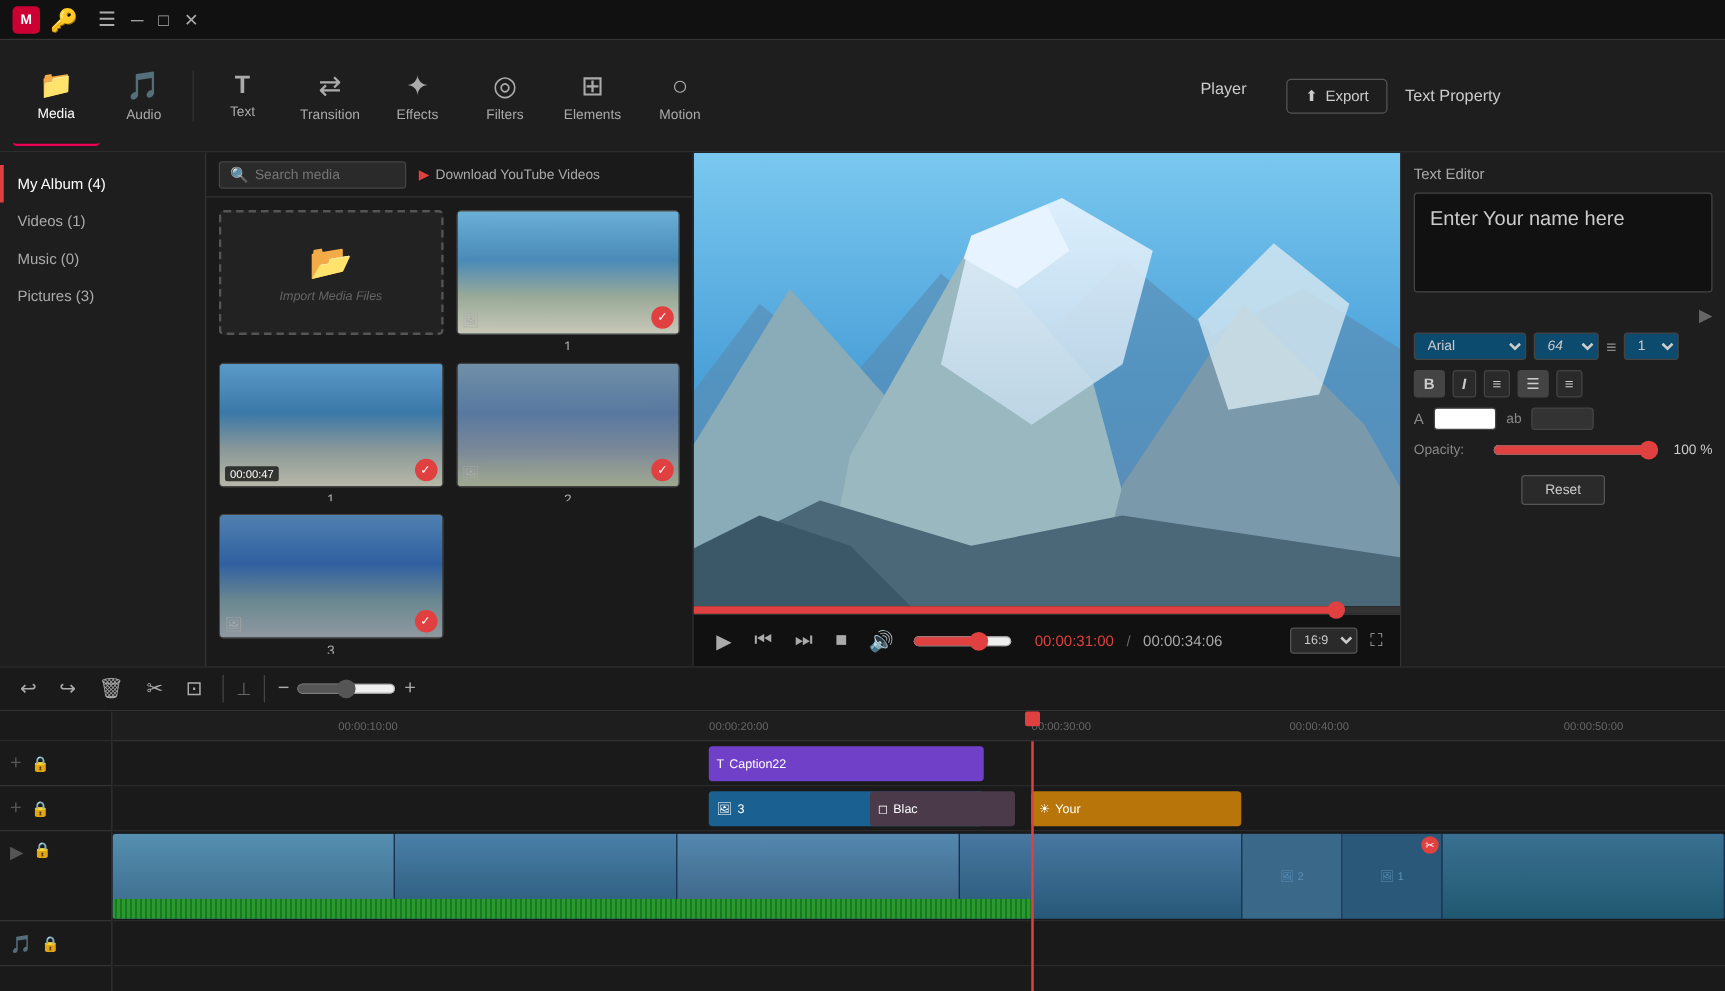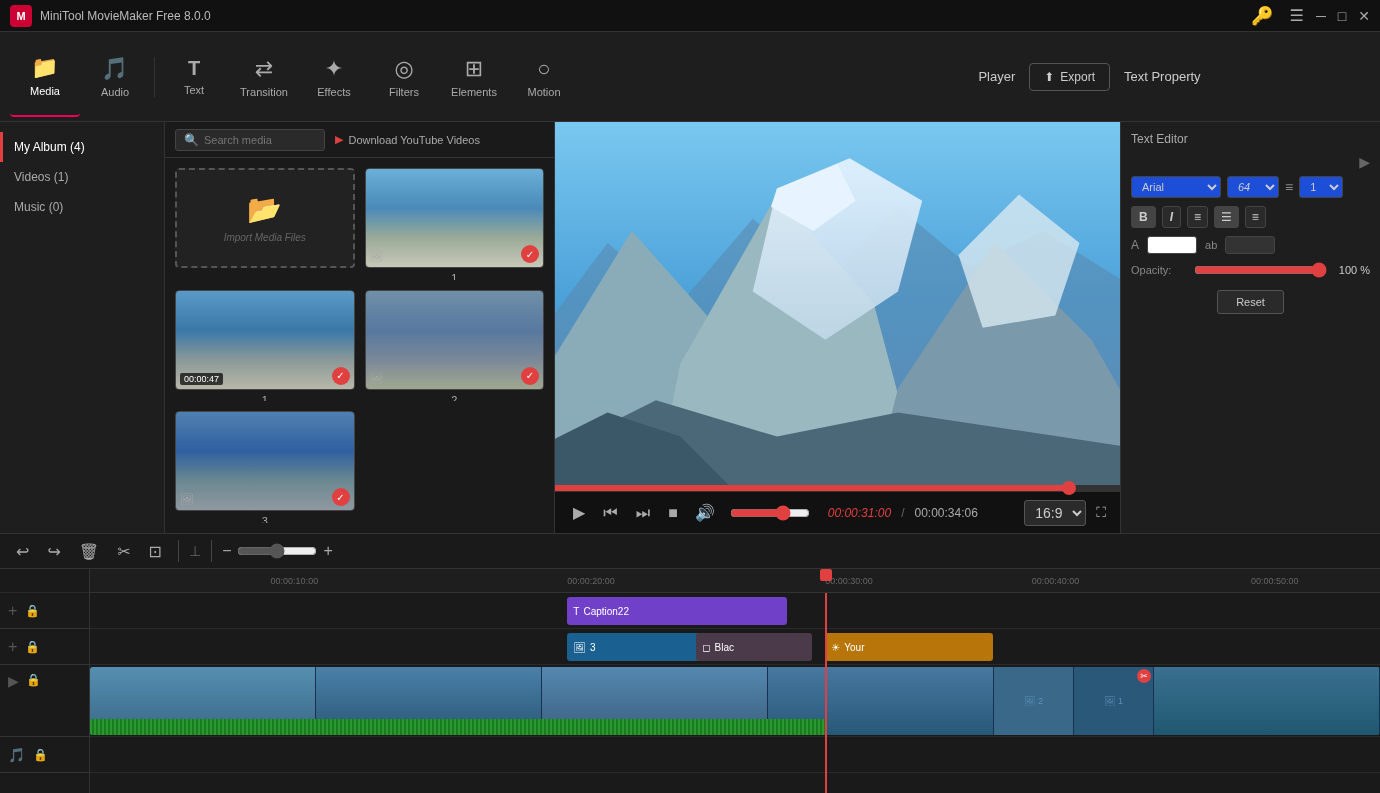--- a/index.html
+++ b/index.html
@@ -60,31 +60,31 @@
 
     
     #player { flex: 1; background: #111; display: flex; flex-direction: column; }
     #player-video { flex: 1; background: #000; position: relative; overflow: hidden; }
 
     #player-progress { height: 6px; background: #333; position: relative; margin: 0; }
     #player-progress .progress-fill { height: 100%; background: #e04040; width: 91%; }
     #player-progress .progress-thumb { position: absolute; top: -4px; left: 91%; width: 14px; height: 14px; background: #e04040; border-radius: 50%; transform: translateX(-50%); }
     #player-controls { height: 42px; display: flex; align-items: center; padding: 0 14px; gap: 10px; border-top: 1px solid #333; }
     .ctrl-btn { background: none; border: none; color: #aaa; cursor: pointer; font-size: 16px; padding: 4px; }
-    .time-display { color: #e04040; font-size: 12px; margin-left: 8px; font-style: italic; }
+    .time-display { color: #e04040; font-size: 12px; margin-left: 8px; }
     .time-total { color: #aaa; font-size: 12px; }
     .vol-slider { width: 80px; accent-color: #e04040; }
-    .ratio-select { margin-left: auto; background: #2a2a2a; border: 1px solid #555; color: #ccc; padding: 3px 6px; border-radius: 3px; font-size: 14px; }
+    .ratio-select { margin-left: auto; background: #2a2a2a; border: 1px solid #555; color: #ccc; padding: 3px 6px; border-radius: 3px; font-size: 10px; }
     .fullscreen-btn { background: none; border: none; color: #aaa; cursor: pointer; font-size: 14px; }
 
     
     #right-panel { width: 260px; background: #1e1e1e; border-left: 1px solid #333; display: flex; flex-direction: column; }
     #text-editor-box { background: #111; border: 1px solid #444; border-radius: 3px; padding: 12px; min-height: 80px; color: #ccc; font-size: 16px; margin-bottom: 10px; }
     .format-row { display: flex; align-items: center; gap: 6px; margin-bottom: 8px; flex-wrap: wrap; }
-    .fmt-select { background: #1d4ed8; border: 1px solid #444; color: #ccc; padding: 3px 6px; border-radius: 3px; font-size: 11px; }
+    .fmt-select { background: #0c4a6e; border: 1px solid #444; color: #ccc; padding: 3px 6px; border-radius: 3px; font-size: 11px; }
     .fmt-btn { background: #2a2a2a; border: 1px solid #444; color: #ccc; padding: 3px 7px; border-radius: 3px; font-size: 12px; cursor: pointer; font-weight: bold; }
     .fmt-btn.active { background: #444; }
     .align-btn { background: #2a2a2a; border: 1px solid #444; color: #ccc; padding: 3px 6px; border-radius: 3px; font-size: 12px; cursor: pointer; }
     .color-row { display: flex; align-items: center; gap: 8px; margin-bottom: 8px; }
     .color-swatch { width: 50px; height: 18px; background: #fff; border-radius: 3px; border: 1px solid #444; }
     .color-swatch.dark { background: #333; }
     .opacity-row { display: flex; align-items: center; gap: 8px; margin-bottom: 12px; }
     .opacity-slider { flex: 1; accent-color: #e04040; }
     .opacity-val { font-size: 11px; color: #ccc; min-width: 35px; text-align: right; }
     .reset-btn { background: #2a2a2a; border: 1px solid #555; color: #ccc; padding: 5px 18px; border-radius: 3px; font-size: 11px; cursor: pointer; display: block; margin: 0 auto; }
@@ -120,21 +120,20 @@
     
     .mountain-scene { width: 100%; height: 100%; position: relative; overflow: hidden; }
   </style>
 </head>
 <body>
 
 <div id="titlebar">
   <div style="width:22px;height:22px;background:#cc0033;border-radius:4px;display:flex;align-items:center;justify-content:center;margin-right:8px;">
     <span style="color:#fff;font-size:11px;font-weight:bold;">M</span>
   </div>
-  <span style="font-size:12px;color:#bbb;flex:1;">MiniTool MovieMaker Free 8.0.0</span>
   <span style="color:#c8a000;font-size:18px;margin-right:16px;">🔑</span>
   <span style="color:#aaa;font-size:16px;margin-right:12px;cursor:pointer;">☰</span>
   <span style="color:#aaa;font-size:14px;margin-right:12px;cursor:pointer;">─</span>
   <span style="color:#aaa;font-size:14px;margin-right:12px;cursor:pointer;">□</span>
   <span style="color:#aaa;font-size:14px;cursor:pointer;">✕</span>
 </div>
 
 <div id="toolbar">
   <div class="toolbar-item active">
     <span class="tb-icon">📁</span>
@@ -164,21 +163,21 @@
   <div class="toolbar-item">
     <span class="tb-icon">⊞</span>
     <span>Elements</span>
   </div>
   <div class="toolbar-item">
     <span class="tb-icon">○</span>
     <span>Motion</span>
   </div>
 
   <div style="flex:1;"></div>
-  <div id="player-header-area" style="display:flex;align-items:center;gap:14px;">
+  <div id="player-header-area" style="display:flex;align-items:flex-start;gap:32px;">
     <span style="font-size:13px;color:#ccc;">Player</span>
     <button class="export-btn">
       <span>⬆</span>
       <span>Export</span>
     </button>
   </div>
   <div style="width:260px;display:flex;align-items:center;padding-left:14px;">
     <span style="font-size:13px;color:#ccc;">Text Property</span>
   </div>
 </div>
@@ -190,20 +189,23 @@
 
       <div id="sidebar">
         <div class="sidebar-item active">
           <span>My Album (4)</span>
         </div>
         <div class="sidebar-item">
           <span>Videos (1)</span>
         </div>
         <div class="sidebar-item">
           <span>Music (0)</span>
+        </div>
+        <div class="sidebar-item">
+          <span>Pictures (3)</span>
         </div>
       </div>
 
       <div id="media-area">
         <div id="media-toolbar">
           <div class="search-box">
             <span style="color:#666;">🔍</span>
             <input type="text" placeholder="Search media" style="">
           </div>
           <div class="yt-btn">
@@ -317,20 +319,23 @@
         <option>1:1</option>
         <option>4:3</option>
       </select>
       <button class="fullscreen-btn">⛶</button>
     </div>
   </div>
 
   <div id="right-panel">
     <div style="padding:10px;">
       <div class="section-label" style="font-size:12px;color:#aaa;margin-bottom:8px;">Text Editor</div>
+      <div id="text-editor-box" contenteditable="true" style="">
+        <span>Enter Your name here</span>
+      </div>
 
       <div style="text-align:right;margin-bottom:6px;">
         <span style="color:#666;font-size:14px;cursor:pointer;">▶</span>
       </div>
 
       <div class="format-row">
         <select class="fmt-select" style="width:90px;">
           <option>Arial</option>
           <option>Times New Roman</option>
           <option>Helvetica</option>

